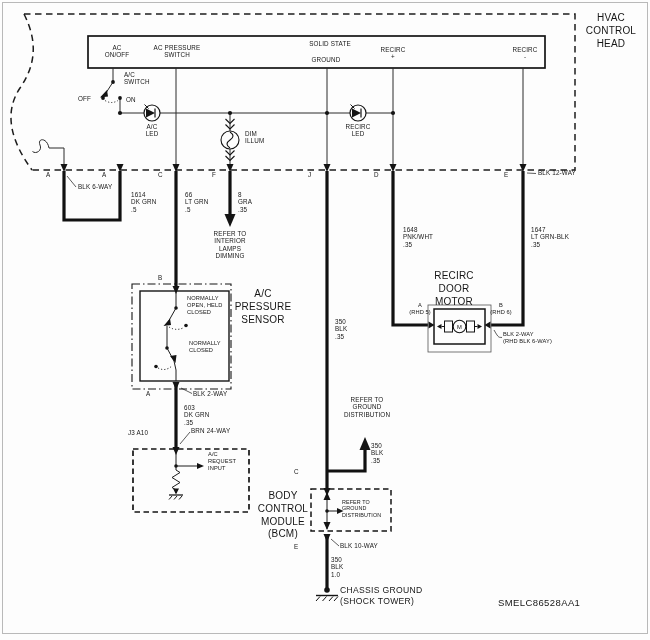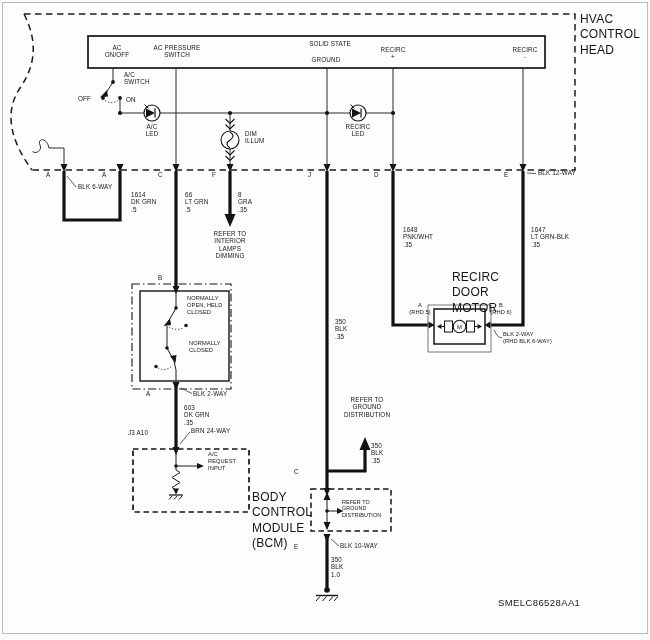--- a/index.html
+++ b/index.html
@@ -4,21 +4,21 @@
 <style>
   html,body{margin:0;padding:0;background:#e8e8e8;}
   .canvas{position:relative;width:650px;height:640px;background:#fdfdfd;margin:0 auto;
           font-family:"Liberation Sans", sans-serif;color:#141414;overflow:hidden;}
   .frame{position:absolute;left:2px;top:2px;right:2px;bottom:6px;border:1px solid #b9b9b9;pointer-events:none;}
   svg.diag{position:absolute;left:0;top:0;}
   .lbl{position:absolute;white-space:pre-line;color:#161616;}
   .s52{font-size:5.4px;line-height:1.2;letter-spacing:.1px;}
   .s55{font-size:5.7px;line-height:1.2;letter-spacing:.1px;}
   .s6{font-size:6.3px;line-height:1.16;letter-spacing:.15px;}
-  .s75{font-size:12px;line-height:1.28;letter-spacing:.2px;}
+  .s75{font-size:10px;line-height:1.28;letter-spacing:.2px;text-align:center;}
   .s8{font-size:8.6px;line-height:1.25;letter-spacing:.3px;}
   .s95{font-size:9.5px;letter-spacing:.4px;}
   .ctr{text-align:center;}
   .rgt{text-align:left;}
 </style>
 </head>
 <body>
 
 <div class="canvas">
   <div class="frame"></div>
@@ -260,48 +260,53 @@
 
   <div class="lbl s6 ctr" style="left:199px;top:230px;width:62px;">REFER TO
 INTERIOR
 LAMPS
 DIMMING</div>
   <div class="lbl s6 ctr" style="left:329px;top:396px;width:76px;">REFER TO
 GROUND
 DISTRIBUTION</div>
 
   <div class="lbl s6" style="left:158px;top:274px;width:12px;">B</div>
+  <div class="lbl s75" style="left:234px;top:288px;width:58px;">A/C
+PRESSURE
+SENSOR</div>
   <div class="lbl s55" style="left:187px;top:295px;width:50px;">NORMALLY
 OPEN, HELD
 CLOSED</div>
   <div class="lbl s55" style="left:189px;top:340px;width:50px;">NORMALLY
 CLOSED</div>
   <div class="lbl s6" style="left:146px;top:390px;width:12px;">A</div>
   <div class="lbl s6" style="left:193px;top:390px;width:52px;">BLK 2-WAY</div>
   <div class="lbl s6" style="left:128px;top:429px;width:30px;">J3 A10</div>
   <div class="lbl s6" style="left:191px;top:427px;width:60px;">BRN 24-WAY</div>
   <div class="lbl s75" style="left:252px;top:444px;width:62px;margin-top:46px;">BODY
 CONTROL
 MODULE
 (BCM)</div>
   <div class="lbl s55" style="left:208px;top:451px;width:44px;">A/C
 REQUEST
 INPUT</div>
 
-  <div class="lbl s75" style="left:452px;top:270px;width:52px;">RECIRC
+  <div class="lbl s75" style="left:428px;top:270px;width:52px;">RECIRC
 DOOR
 MOTOR</div>
   <div class="lbl s55 ctr" style="left:403px;top:302px;width:34px;">A
 (RHD 5)</div>
   <div class="lbl s55 ctr" style="left:484px;top:302px;width:34px;">B
 (RHD 6)</div>
   <div class="lbl s55" style="left:503px;top:331px;width:66px;">BLK 2-WAY
 (RHD BLK 6-WAY)</div>
 
   <div class="lbl s6" style="left:294px;top:468px;width:12px;">C</div>
   <div class="lbl s52" style="left:342px;top:499px;width:48px;">REFER TO
 GROUND
 DISTRIBUTION</div>
   <div class="lbl s6" style="left:294px;top:543px;width:12px;">E</div>
   <div class="lbl s6" style="left:340px;top:542px;width:52px;">BLK 10-WAY</div>
 
+  <div class="lbl s8" style="left:340px;top:585px;width:140px;">CHASSIS GROUND
+(SHOCK TOWER)</div>
   <div class="lbl s95 rgt" style="left:498px;top:597px;width:130px;">SMELC86528AA1</div>
 </div>
 
 </body></html>

